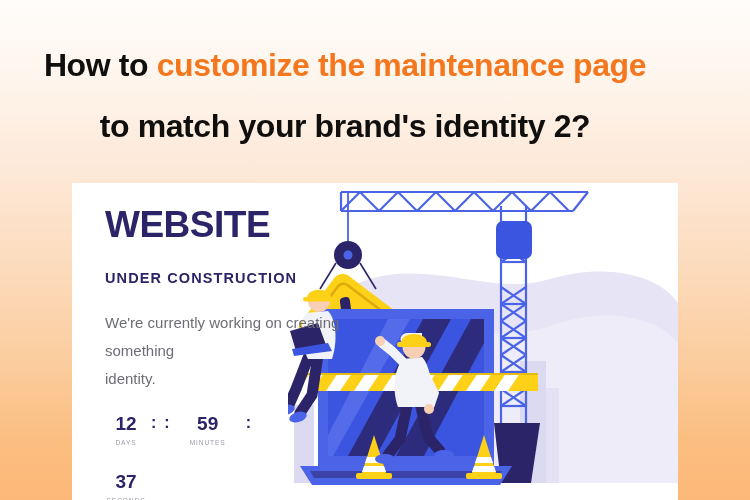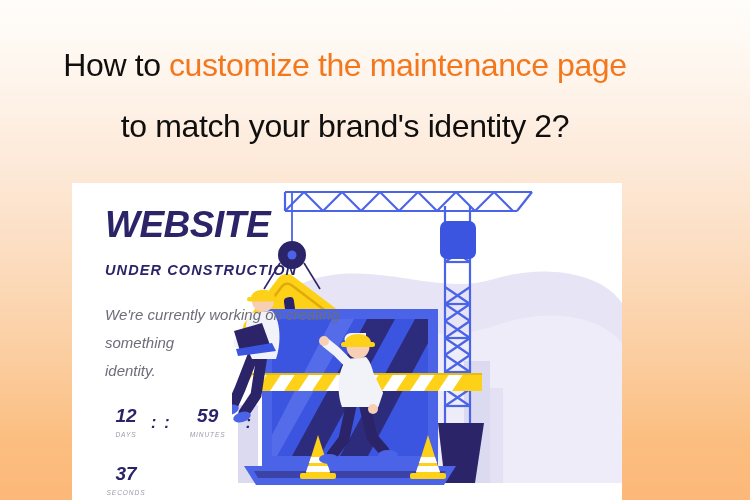--- a/index.html
+++ b/index.html
@@ -9,50 +9,50 @@
     background:linear-gradient(to bottom,
       #fffdfb 0%, #fef6ee 14%, #fdeada 32%, #fcdcbe 52%,
       #fbcd9f 72%, #fbbe80 88%, #fcb878 100%);
     position:relative;
   }
 
   
   .headline {
     position:absolute; left:0; top:46px; width:690px;
     text-align:center; line-height:1.22;
-    font-size:32px; font-weight:normal; color:#100f0e;
+    font-size:32px; font-weight:bold; color:#100f0e;
     letter-spacing:-0.4px; white-space:nowrap;
   }
   .headline .l2 { display:block; margin-top:22px; }
   .hl-accent { color:#f4771e; }
 
   
   .card {
     position:absolute; left:72px; top:183px;
-    width:550px; height:317px;
-    background:#ffffff; overflow:hidden;font-style:italic;
+    width:606px; height:317px;
+    background:#ffffff; overflow:hidden;
   }
 
   
   .left { position:absolute; left:33px; top:23px; width:250px; z-index:6; }
 
   .brand-main {
     font-size:37px; font-weight:bold; color:#2b2468;
     letter-spacing:-0.5px; line-height:1;
   }
   .brand-sub {
-    margin-top:19px; font-size:14.5px; font-weight:bold;
+    margin-top:27px; font-size:14.5px; font-weight:bold;
     color:#2b2468; letter-spacing:1.1px;
   }
 
   .blurb { margin-top:23px; font-size:15px; color:#6d6d78; line-height:1.85; }
   .blurb p + p { margin-top:8px; }
 
   
-  .timer { margin-top:22px; display:flex; align-items:center; }
+  .timer { margin-top:22px; display:flex; align-items:flex-start; }
   .unit { text-align:center; }
   .unit .num {
     font-size:19px; font-weight:bold; color:#2b2468; line-height:1;
   }
   .unit .lbl {
     margin-top:6px; font-size:6.6px; color:#9b9baa; letter-spacing:0.9px;
   }
   .sep {
     font-size:16px; font-weight:bold; color:#2b2468;
     line-height:1; padding:1px 0 0 0; flex:0 0 auto;

